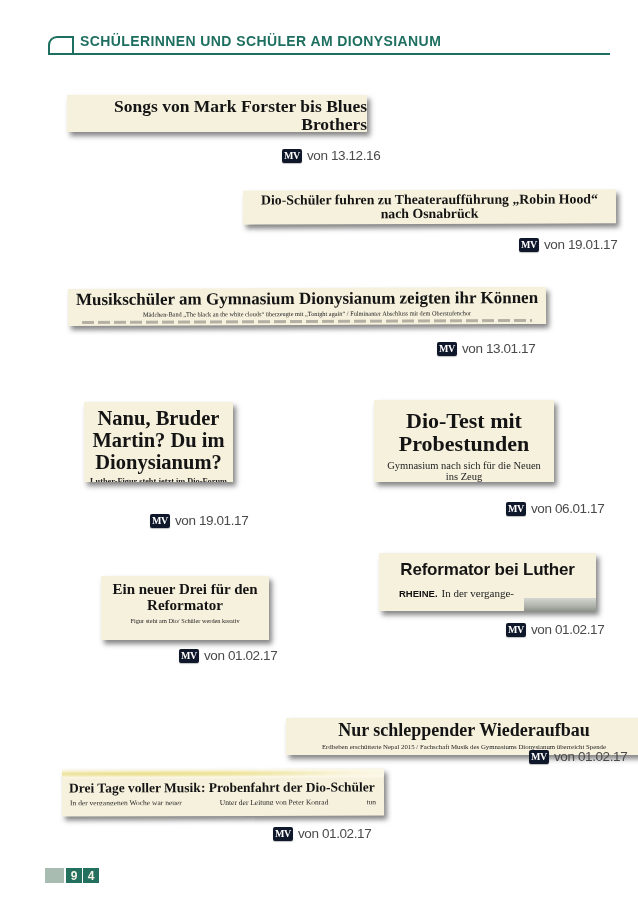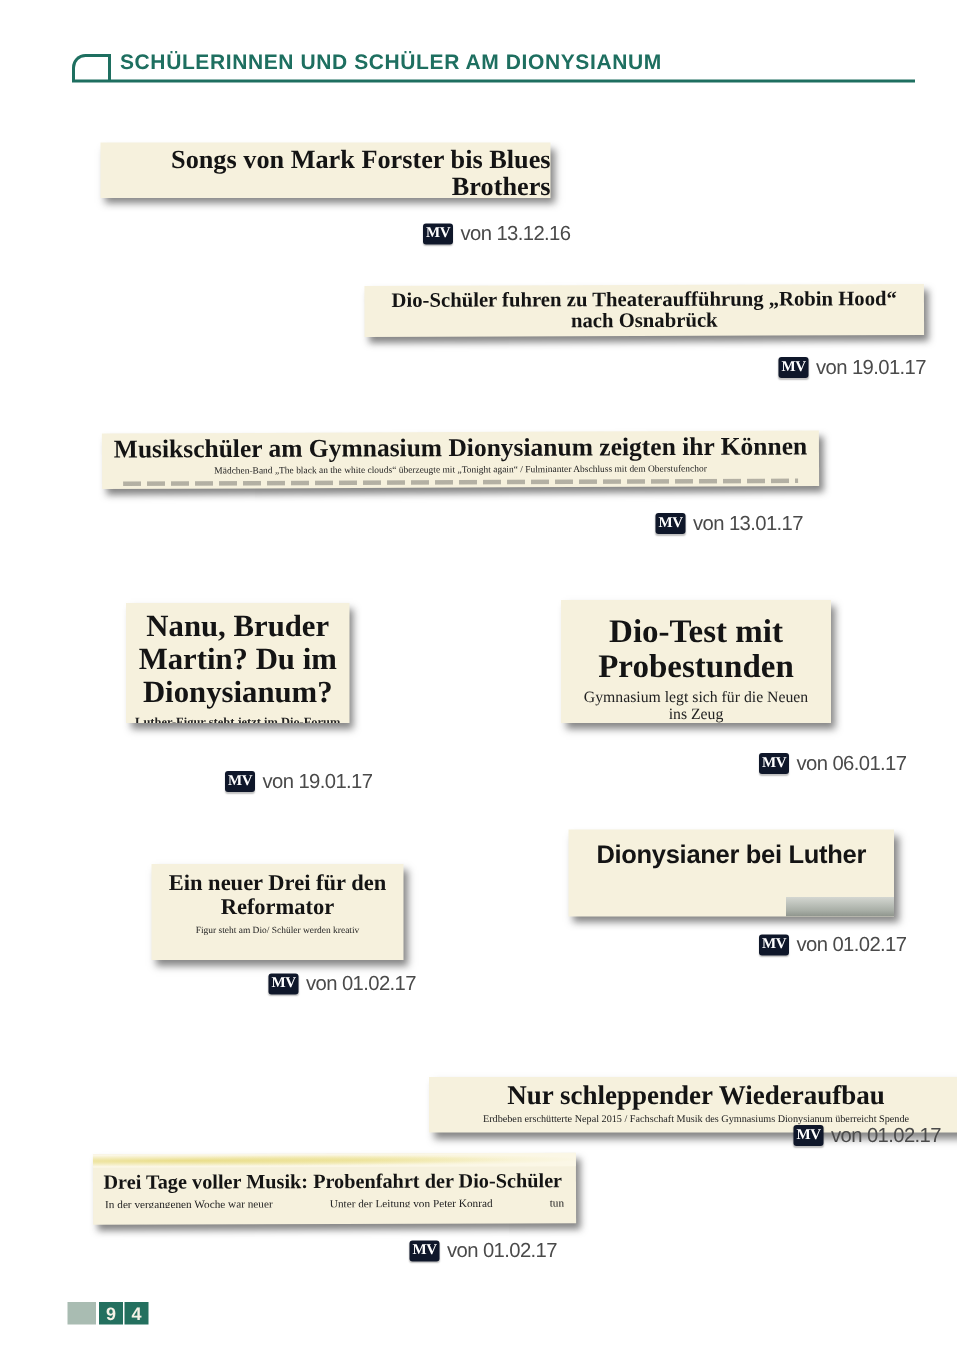--- a/index.html
+++ b/index.html
@@ -227,38 +227,42 @@
     <div class="sub">Luther-Figur steht jetzt im Dio-Forum</div>
     <div class="cutline"></div>
   </div>
   <div class="attr a4">
     <span class="mv-logo">MV</span>
     <span>von 19.01.17</span>
   </div>
 
   <div class="clip c5">
     <div class="hl">Dio-Test mit Probestunden</div>
-    <div class="sub">Gymnasium legt sich für die Neuen ins Zeug</div>
+    <div class="sub">Gymnasium nach sich für die Neuen ins Zeug</div>
   </div>
   <div class="attr a5">
     <span class="mv-logo">MV</span>
     <span>von 06.01.17</span>
   </div>
 
   <div class="clip c6">
     <div class="hl">Ein neuer Drei für den Reformator</div>
     <div class="sub">Figur steht am Dio/ Schüler werden kreativ</div>
   </div>
   <div class="attr a6">
     <span class="mv-logo">MV</span>
     <span>von 01.02.17</span>
   </div>
 
   <div class="clip c7">
-    <div class="hl">Dionysianer bei Luther</div>
+    <div class="hl">Reformator bei Luther</div>
+    <div class="body7">
+      <span class="lead">RHEINE.</span>
+      <span class="rest"> In der vergange-</span>
+    </div>
     <div class="photo-frag"></div>
   </div>
   <div class="attr a7">
     <span class="mv-logo">MV</span>
     <span>von 01.02.17</span>
   </div>
 
   <div class="clip c8">
     <div class="hl">Nur schleppender Wiederaufbau</div>
     <div class="sub">Erdbeben erschütterte Nepal 2015 / Fachschaft Musik des Gymnasiums Dionysianum überreicht Spende</div>

